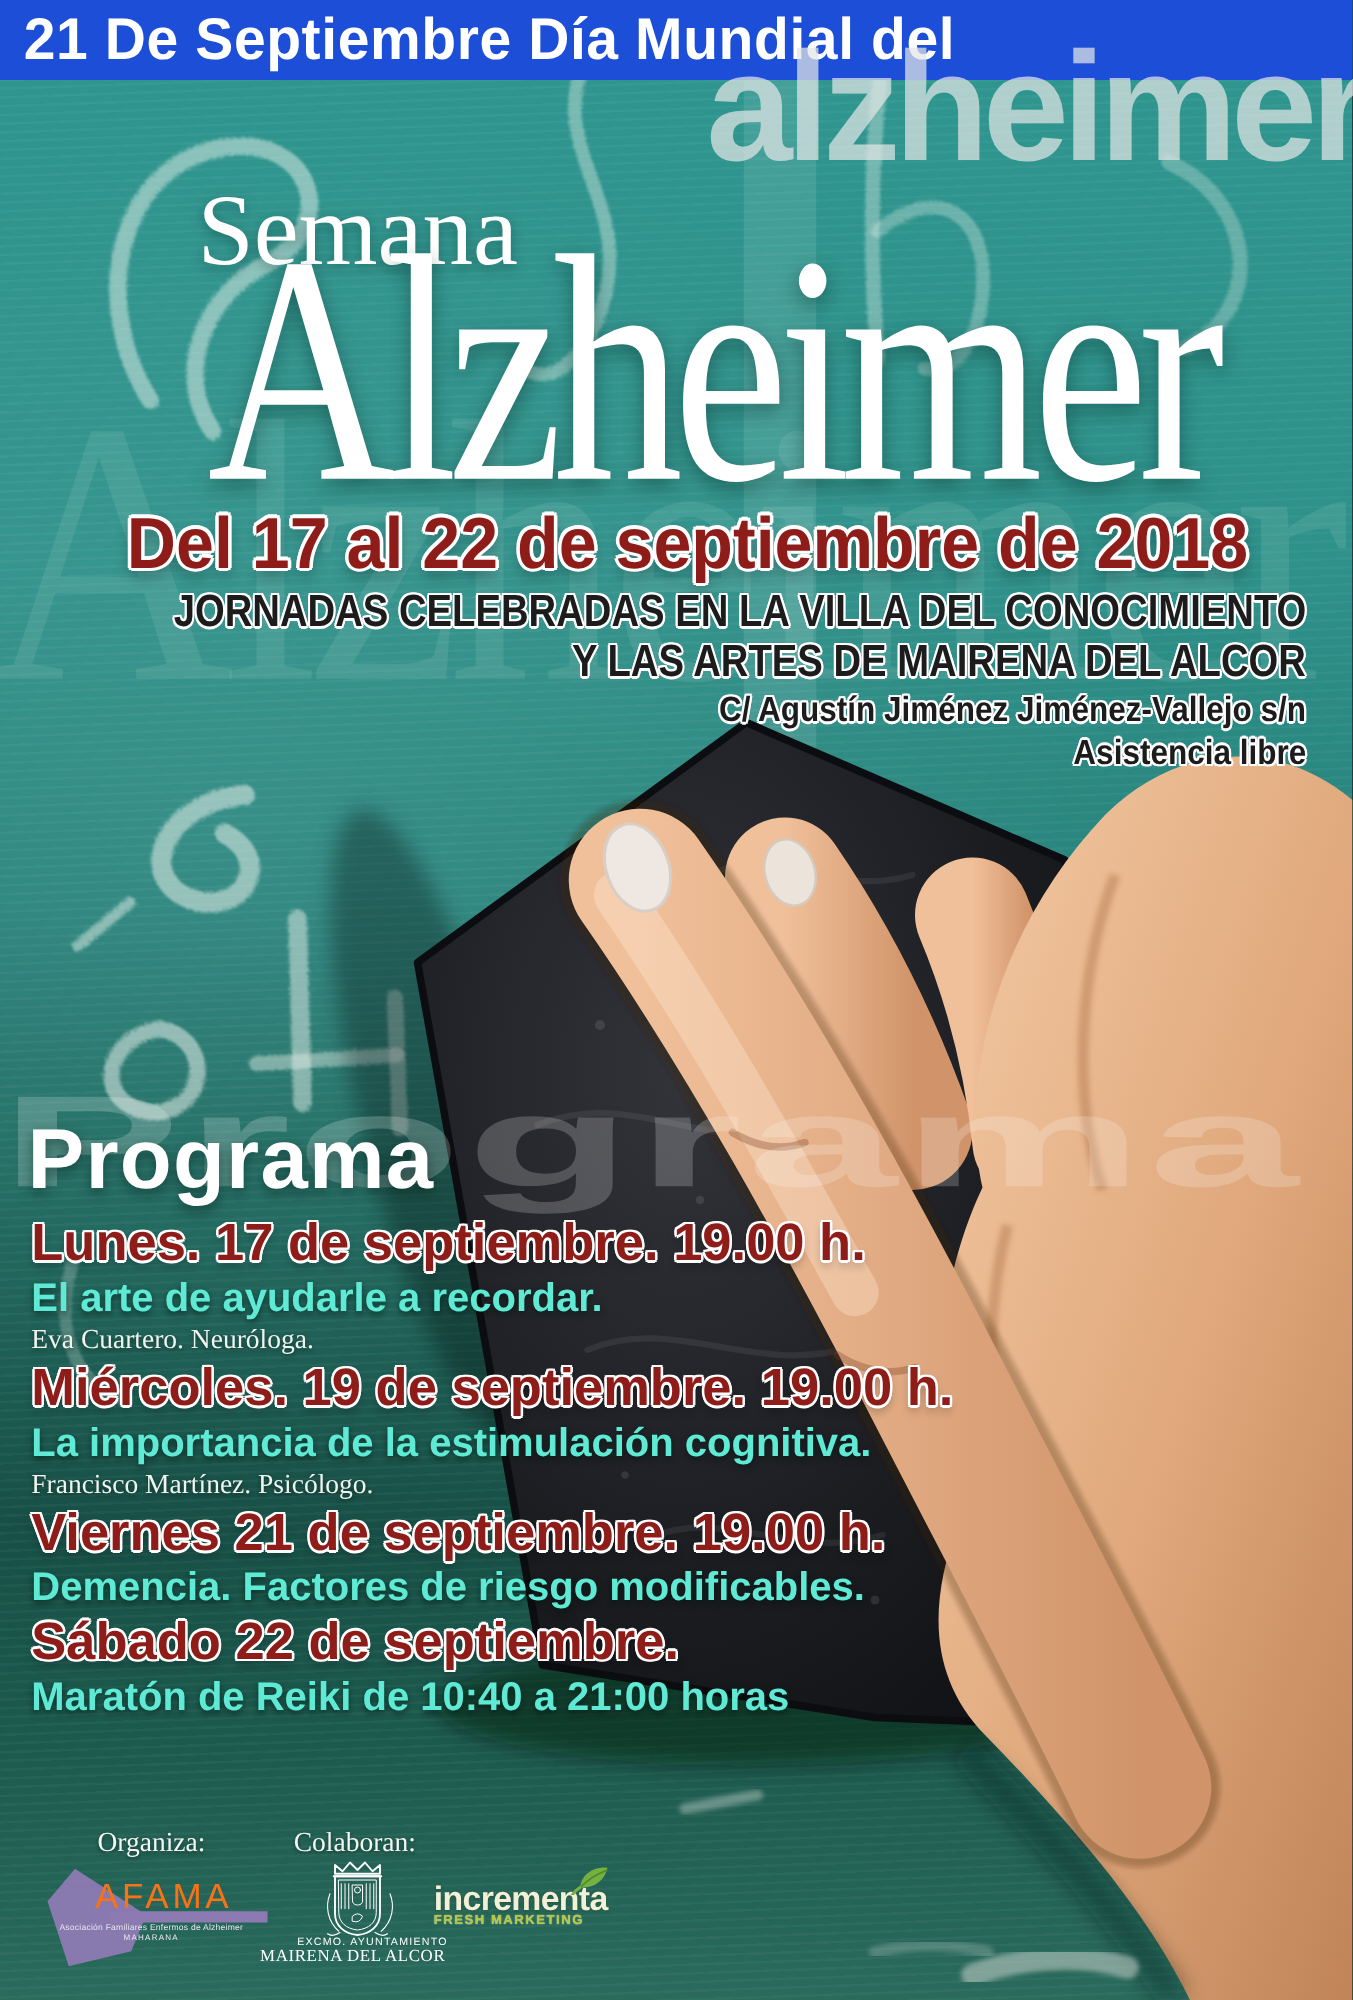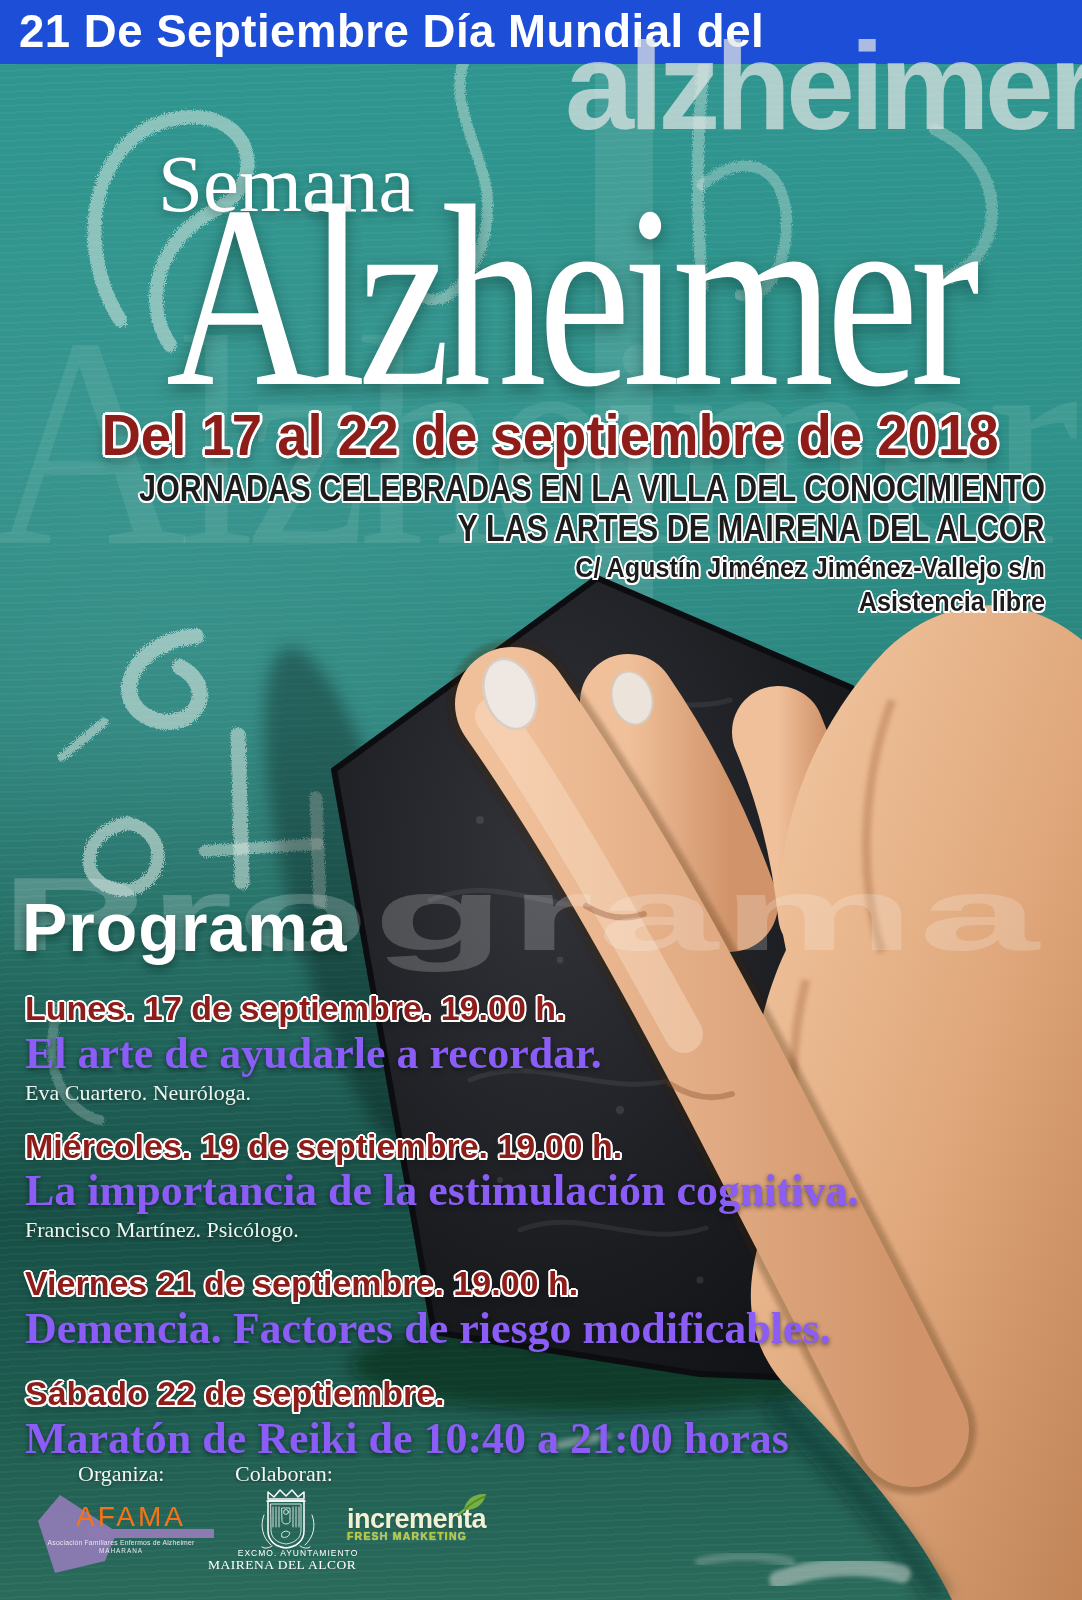--- a/index.html
+++ b/index.html
@@ -74,27 +74,27 @@
   .ev-address{top:554px;font-size:28px;transform:scaleX(.90);}
   .ev-admission{top:588px;font-size:28px;transform:scaleX(.90);}
 
   
   .prog-heading{
     position:absolute;left:22px;top:893px;z-index:6;color:#fff;font-weight:700;font-size:68px;line-height:1;
     letter-spacing:1px;text-shadow:0 4px 10px rgba(0,25,20,.5);
   }
   .prog-list{position:absolute;left:25px;top:966px;z-index:6;width:840px;}
   .p-day{
-    color:#8e1d1a;font-weight:700;font-size:34px;line-height:1.02;white-space:nowrap;margin-top:25px;
+    color:#8e1d1a;font-weight:700;font-size:42px;line-height:1.02;white-space:nowrap;margin-top:7px;
     text-shadow:-2px 0 0 #fff,2px 0 0 #fff,0 -2px 0 #fff,0 2px 0 #fff,
       -1.5px -1.5px 0 #fff,1.5px -1.5px 0 #fff,-1.5px 1.5px 0 #fff,1.5px 1.5px 0 #fff,
       0 5px 8px rgba(0,0,0,.3);
   }
   .p-talk{
-    font-family:Liberation Serif, serif;font-weight:700;color:#8b5cf6;font-size:44px;line-height:1.0;
+    font-family:Liberation Sans, sans-serif;font-weight:700;color:#5eead4;font-size:32px;line-height:1.0;
     margin-top:6px;white-space:nowrap;text-shadow:0 2px 5px rgba(0,20,15,.6);
   }
   .p-speaker{
     font-family:"Liberation Serif",serif;color:#eef4f0;font-size:22px;line-height:1.0;margin-top:6px;
     white-space:nowrap;text-shadow:0 2px 4px rgba(0,20,15,.55);
   }
 
   
   .f-label{
     position:absolute;z-index:6;font-family:"Liberation Serif",serif;color:#f4f6f4;font-size:22px;line-height:1;

